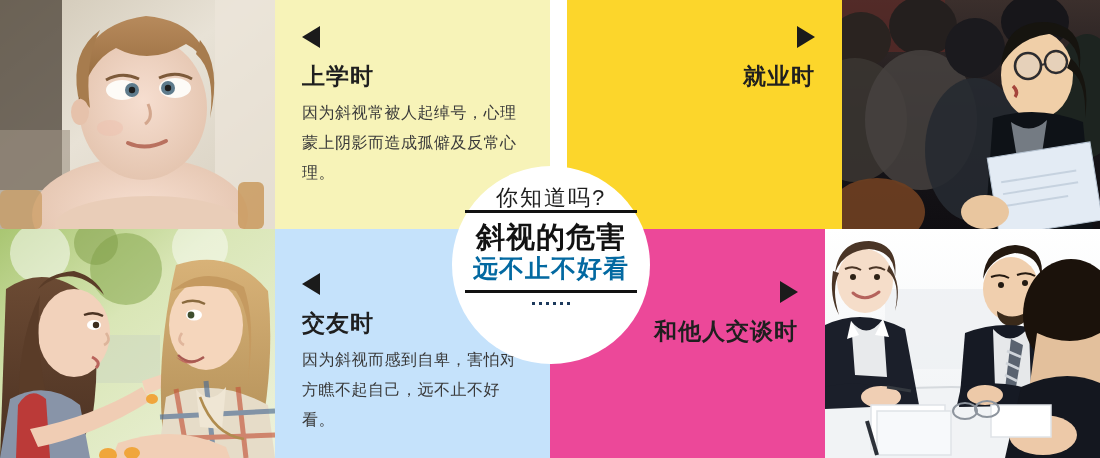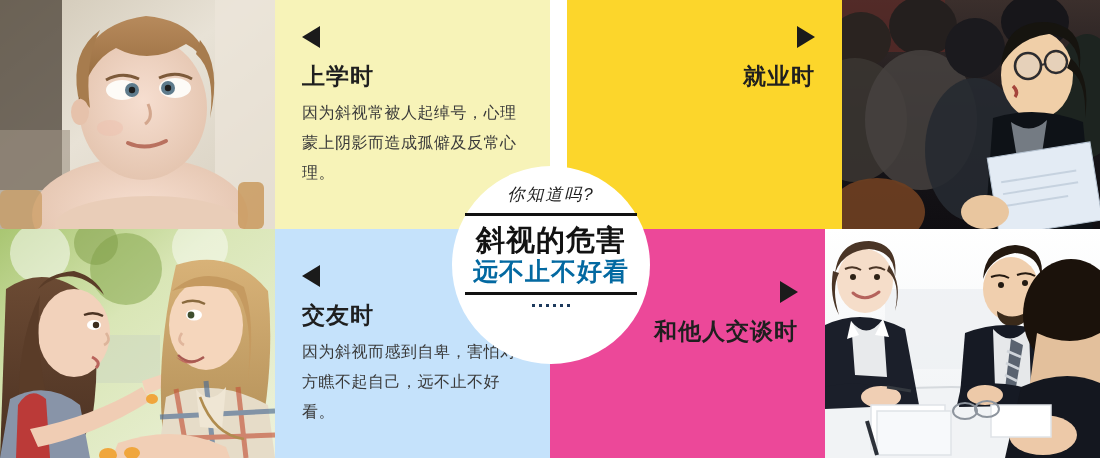--- a/index.html
+++ b/index.html
@@ -70,26 +70,24 @@
     border-radius: 50%;
     background: #ffffff;
     display: flex;
     flex-direction: column;
     align-items: center;
     justify-content: flex-start;
     padding-top: 20px;
     z-index: 5;
   }
   .badge-kicker {
-    font-size: 17px;
+    font-size: 22px;
     color: #1f1f1f;
     letter-spacing: 2px;
     line-height: 1.1;
-    margin-bottom: 8px;
-    font-style: italic;
   }
   .badge-rule {
     width: 172px;
     height: 3px;
     background: #121212;
   }
   .badge-main {
     padding: 7px 0 6px;
     text-align: center;
   }
@@ -366,21 +364,21 @@
   </div>
 
   <div class="panel align-right" id="panel-career">
     <div class="panel-inner">
       <span class="arrow arrow-right"></span>
       <div class="panel-title">就业时</div>
     </div>
   </div>
 
   <div class="panel align-left" id="panel-friends">
-    <div class="panel-inner" style="top:36px;">
+    <div class="panel-inner" style="top:44px;">
       <span class="arrow arrow-left"></span>
       <div class="panel-title">交友时</div>
       <div class="panel-body">因为斜视而感到自卑，害怕对方瞧不起自己，远不止不好看。</div>
     </div>
   </div>
 
   <div class="panel align-right" id="panel-talking">
     <div class="panel-inner" style="top:52px;">
       <span class="arrow arrow-right"></span>
       <div class="panel-title">和他人交谈时</div>

